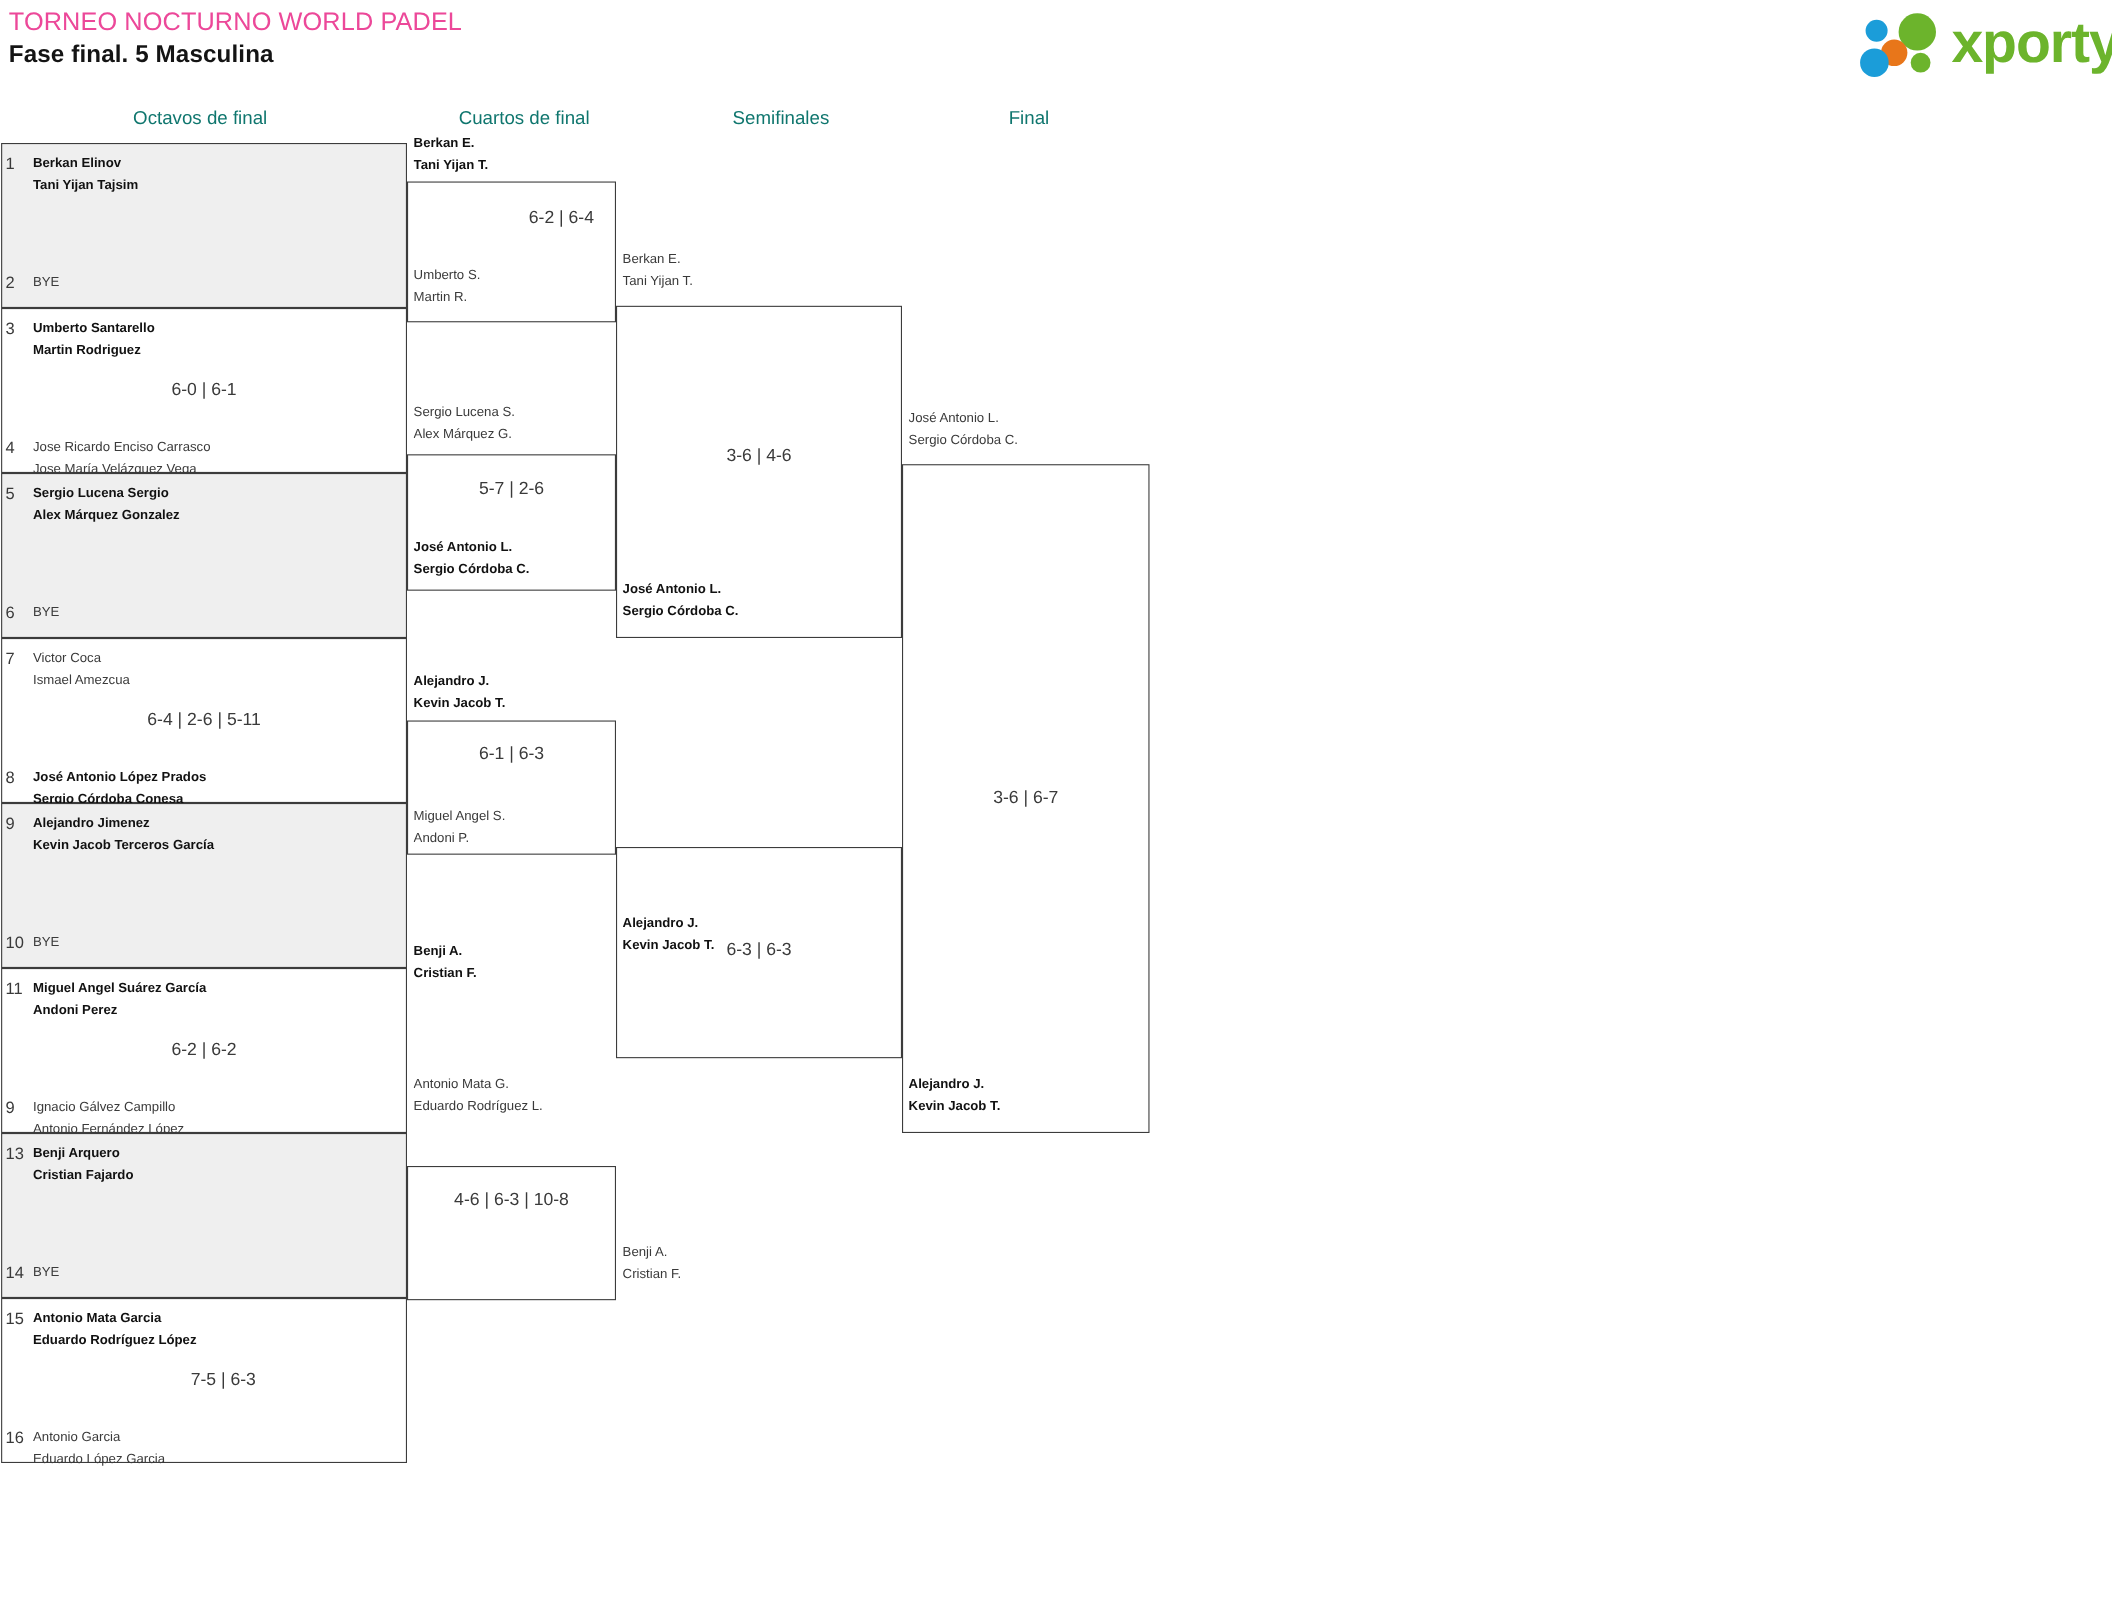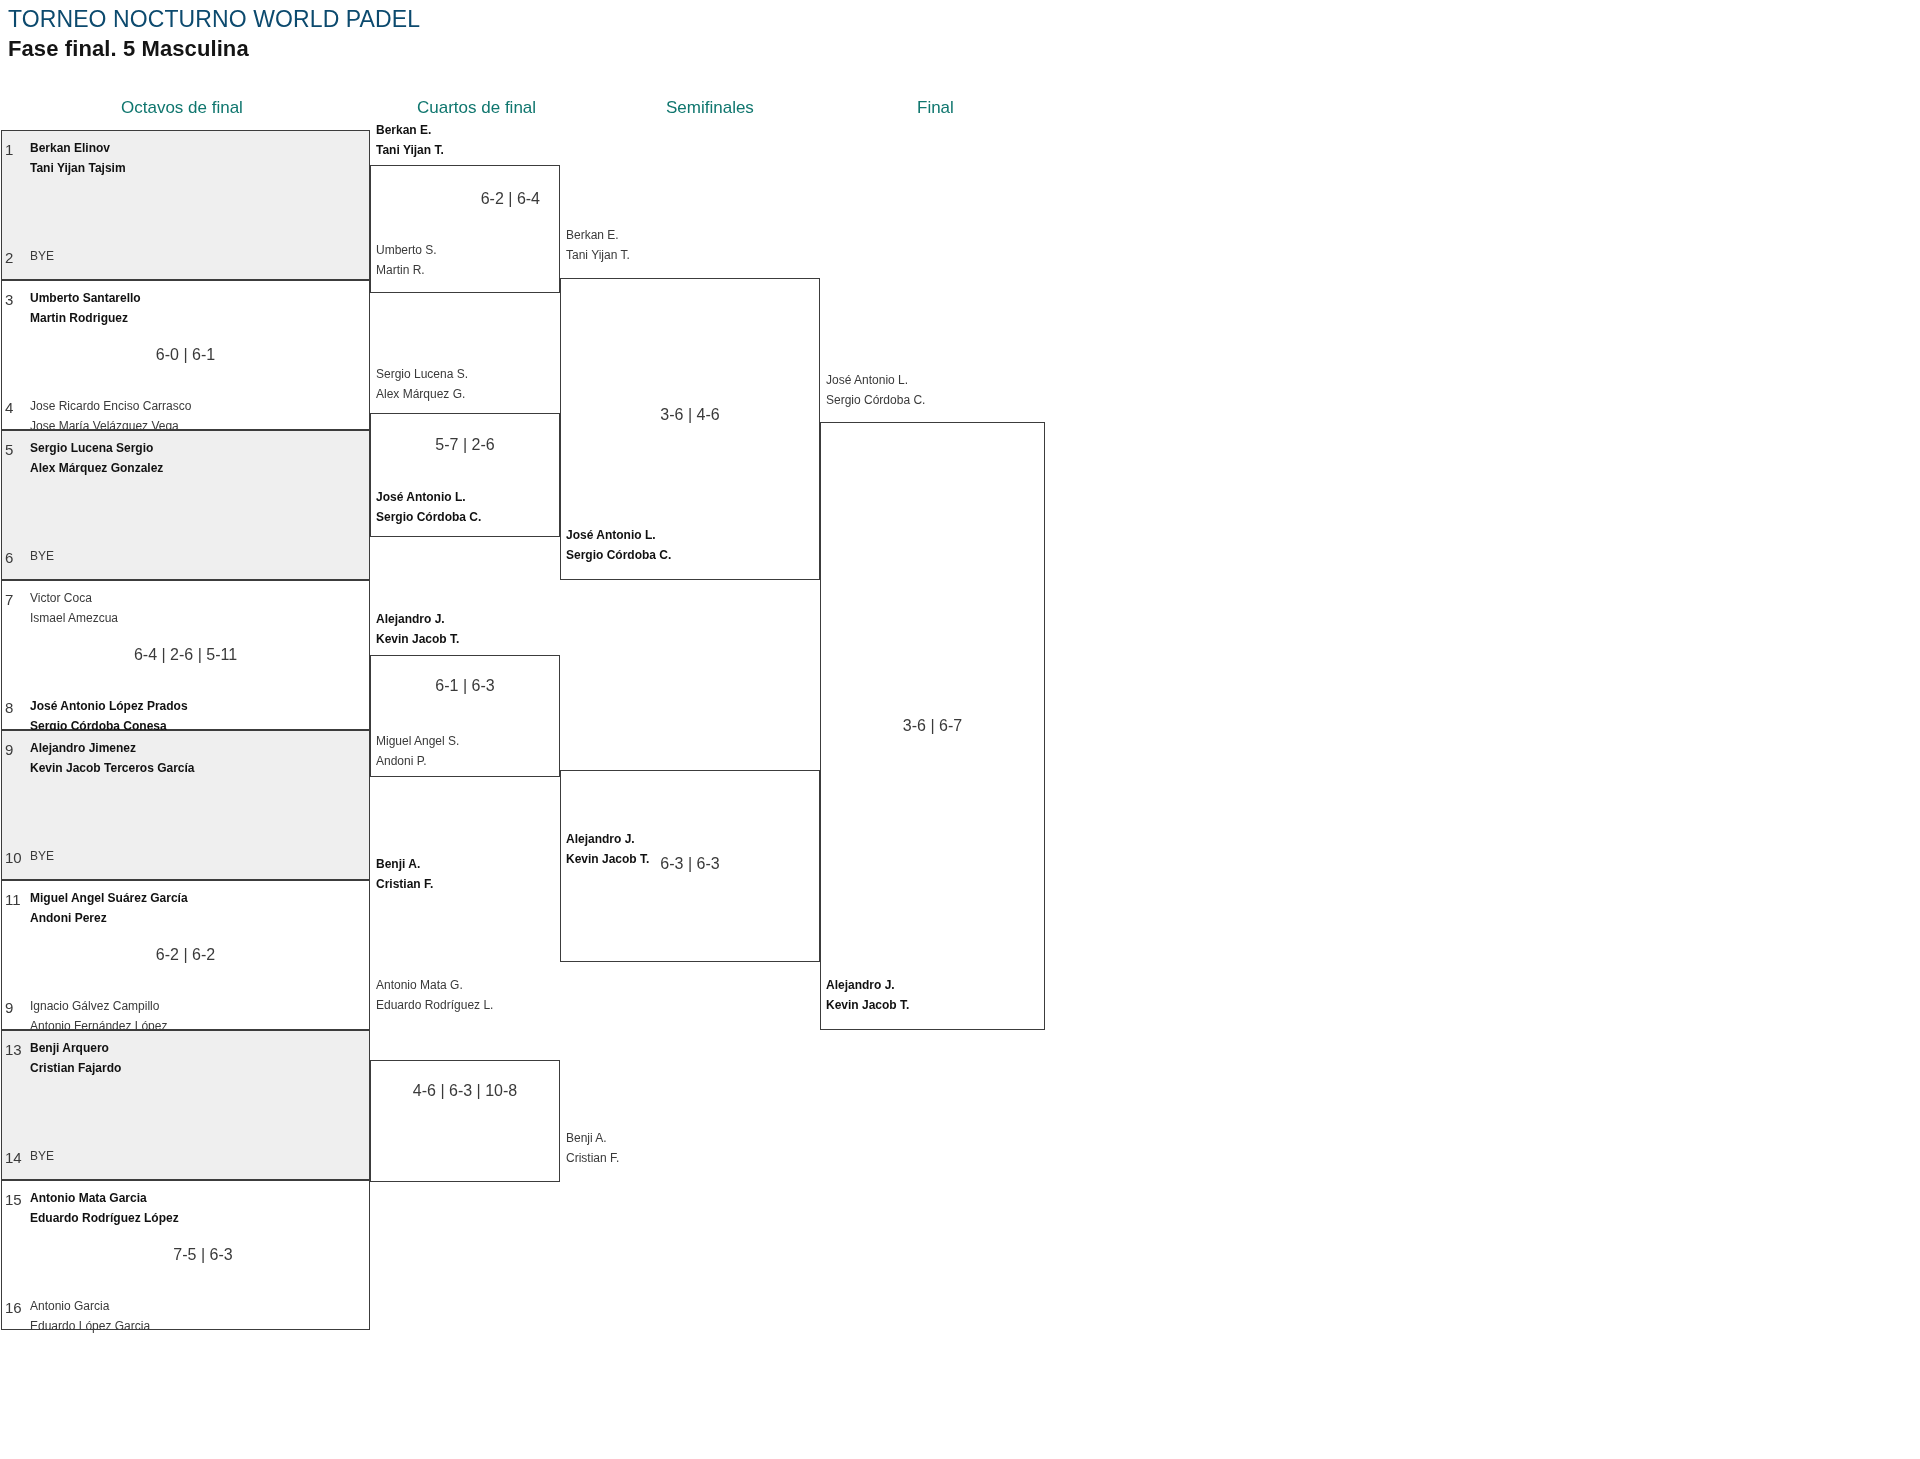--- a/index.html
+++ b/index.html
@@ -10,21 +10,21 @@
     font-family: "Liberation Sans", sans-serif;
     color: #1a1a1a;
     overflow: hidden;
   }
   #root { position: relative; width: 1920px; height: 1459px; }
 
   
   .title-block { position: absolute; left: 8px; top: 4px; }
   .title-main {
     font-size: 23px; font-weight: 400; letter-spacing: .1px;
-    line-height: 30px; color: #0c4a6e; white-space: nowrap;
+    line-height: 30px; color: #ec4899; white-space: nowrap;
   }
   .title-sub {
     font-size: 22px; font-weight: 700; letter-spacing: .1px;
     line-height: 30px; color: #141414; white-space: nowrap;
   }
 
   .logo { position: absolute; left: 1690px; top: 8px; width: 220px; height: 62px; }
   .logo-dots { position: absolute; left: 0; top: 2px; width: 84px; height: 58px; }
   .dot { position: absolute; border-radius: 50%; }
   .d-blue-sm  { left: 6px;  top: 8px;  width: 20px; height: 20px; background: #1b9dd9; }
@@ -73,20 +73,30 @@
 </head>
 <body>
 
 <div id="root">
 
   <div class="title-block">
     <div class="title-main">TORNEO NOCTURNO WORLD PADEL</div>
     <div class="title-sub">Fase final. 5 Masculina</div>
   </div>
 
+  <div class="logo">
+    <div class="logo-dots">
+      <span class="dot d-blue-sm"></span>
+      <span class="dot d-green-lg"></span>
+      <span class="dot d-orange"></span>
+      <span class="dot d-blue-lg"></span>
+      <span class="dot d-green-sm"></span>
+    </div>
+    <div class="logo-word">xporty</div>
+  </div>
 
   <div class="round-head" style="left:121px; top:98px;">Octavos de final</div>
   <div class="round-head" style="left:417px; top:98px;">Cuartos de final</div>
   <div class="round-head" style="left:666px; top:98px;">Semifinales</div>
   <div class="round-head" style="left:917px; top:98px;">Final</div>
 
   <div id="bracket-layer">
       <div class="cell shaded" style="left:1px; top:130px; width:369px; height:150px;"></div>
       <div class="seed" style="top:142px;">1</div>
       <div class="pair win" style="top: 138px; left: 30px; width: 334px;">

